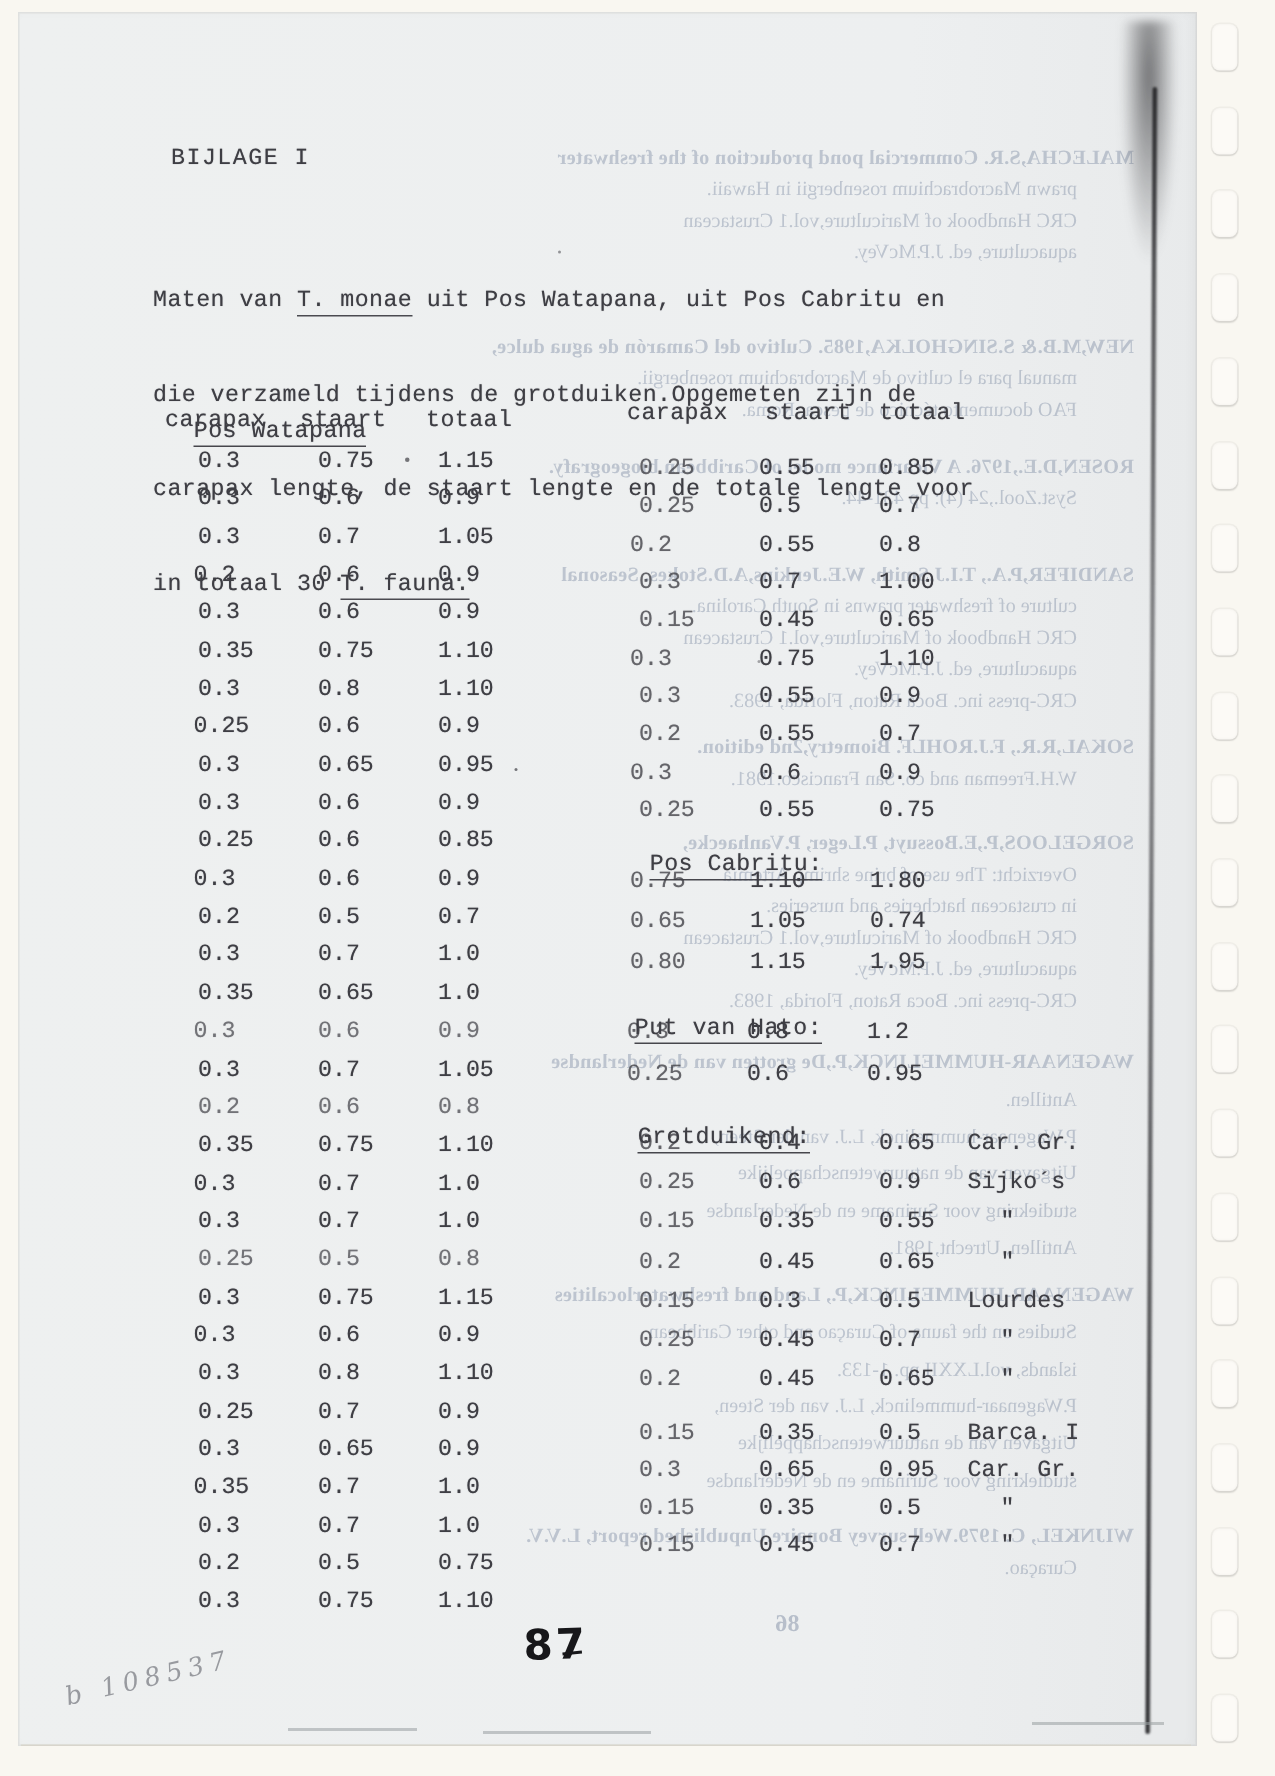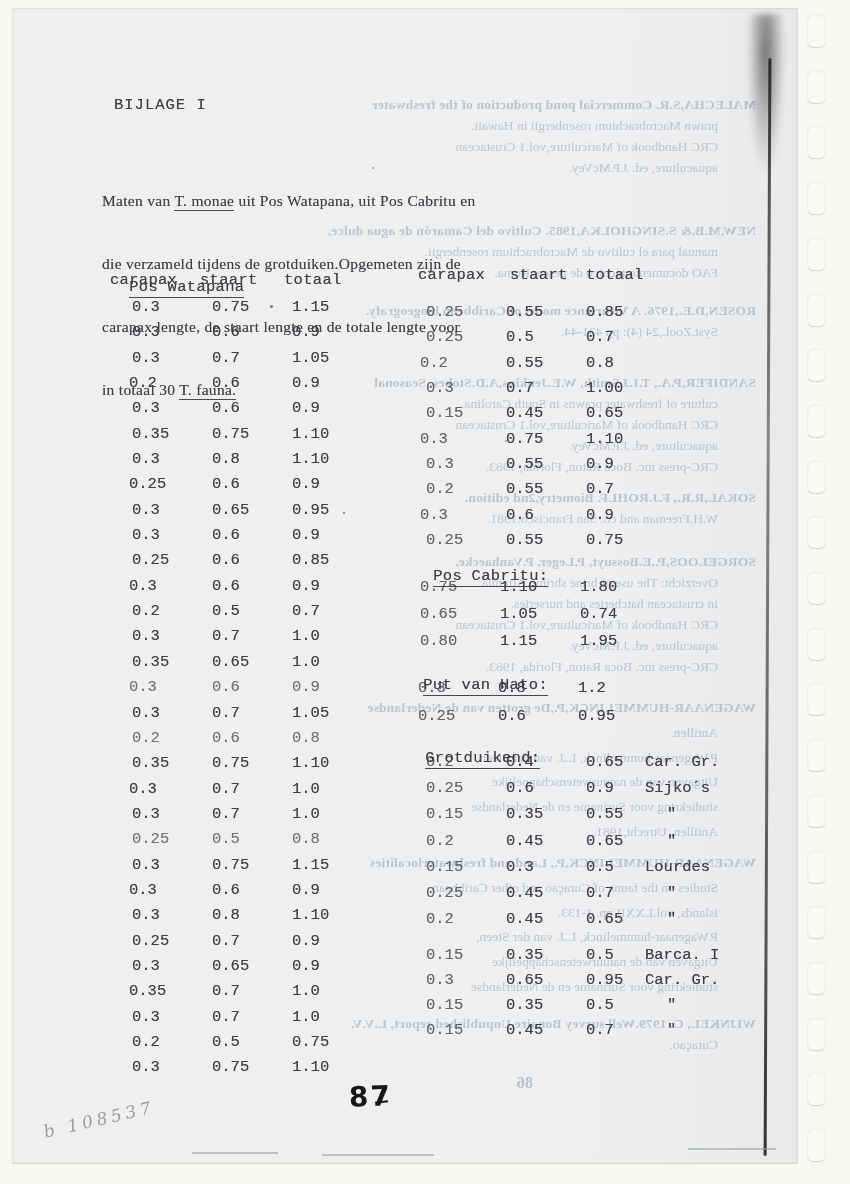--- a/index.html
+++ b/index.html
@@ -94,21 +94,21 @@
     <div class="bleed-block" style="top: 487px;"><div class="b-first">SOKAL,R.R., F.J.ROHLF. Biometry,2nd edition.</div><div class="b-cont">W.H.Freeman and co. San Francisco.1981.</div></div>
     <div class="bleed-block" style="top: 551px;"><div class="b-first">SORGELOOS,P.,E.Bossuyt, P.Leger, P.Vanhaecke,</div><div class="b-cont">Overzicht: The use of brine shrimp Artemia</div><div class="b-cont">in crustacean hatcheries and nurseries.</div><div class="b-cont">CRC Handbook of Mariculture,vol.1 Crustacean</div><div class="b-cont">aquaculture, ed. J.P.McVey.</div><div class="b-cont">CRC-press inc. Boca Raton, Florida, 1983.</div></div>
     <div class="bleed-block bleed-wide" style="top: 696px;"><div class="b-first">WAGENAAR-HUMMELINCK,P.,De grotten van de Nederlandse</div><div class="b-cont">Antillen.</div><div class="b-cont">P.Wagenaar-hummelinck, L.J. van der Steen,</div><div class="b-cont">Uitgaven van de natuurwetenschappelijke</div><div class="b-cont">studiekring voor Suriname en de Nederlandse</div><div class="b-cont">Antillen, Utrecht,1981.</div></div>
     <div class="bleed-block bleed-wide" style="top: 851px;"><div class="b-first">WAGENAAR-HUMMELINCK,P., Land and freshwaterlocalities</div><div class="b-cont">Studies on the fauna of Curaçao and other Caribbean</div><div class="b-cont">islands, vol.LXXII pp. 1-133.</div><div class="b-cont">P.Wagenaar-hummelinck, L.J. van der Steen,</div><div class="b-cont">Uitgaven van de natuurwetenschappelijke</div><div class="b-cont">studiekring voor Suriname en de Nederlandse</div></div>
     <div class="bleed-block" style="top: 1013px;"><div class="b-first">WIJNKEL, C. 1979.Well survey Bonaire.Unpublished report, L.V.V.</div><div class="b-cont">Curaçao.</div></div>
     <div class="bleed-block bleed-num" style="top: 1072px; left: 493px; width: 40px;"><div class="b-first">86</div></div>
   </div>
 
 <div class="typed" style="left:114px; top:95px; letter-spacing:1px;">BIJLAGE I</div>
 
-<div class="typed" style="left:102px; top:148px;font-family:Liberation Serif, serif;">
+<div class="typed" style="left:102px; top:148px;">
   <div><span>Maten van </span><span class="u">T. monae</span><span> uit Pos Watapana, uit Pos Cabritu en</span></div>
   <div>die verzameld tijdens de grotduiken.Opgemeten zijn de</div>
   <div>carapax lengte, de staart lengte en de totale lengte voor</div>
   <div><span>in totaal 30 </span><span class="u">T. fauna.</span></div>
 </div>
 
 <div class="typed" style="left:110px; top:256px;">
   <span class="u-title">Pos Watapana</span>
 </div>
 

